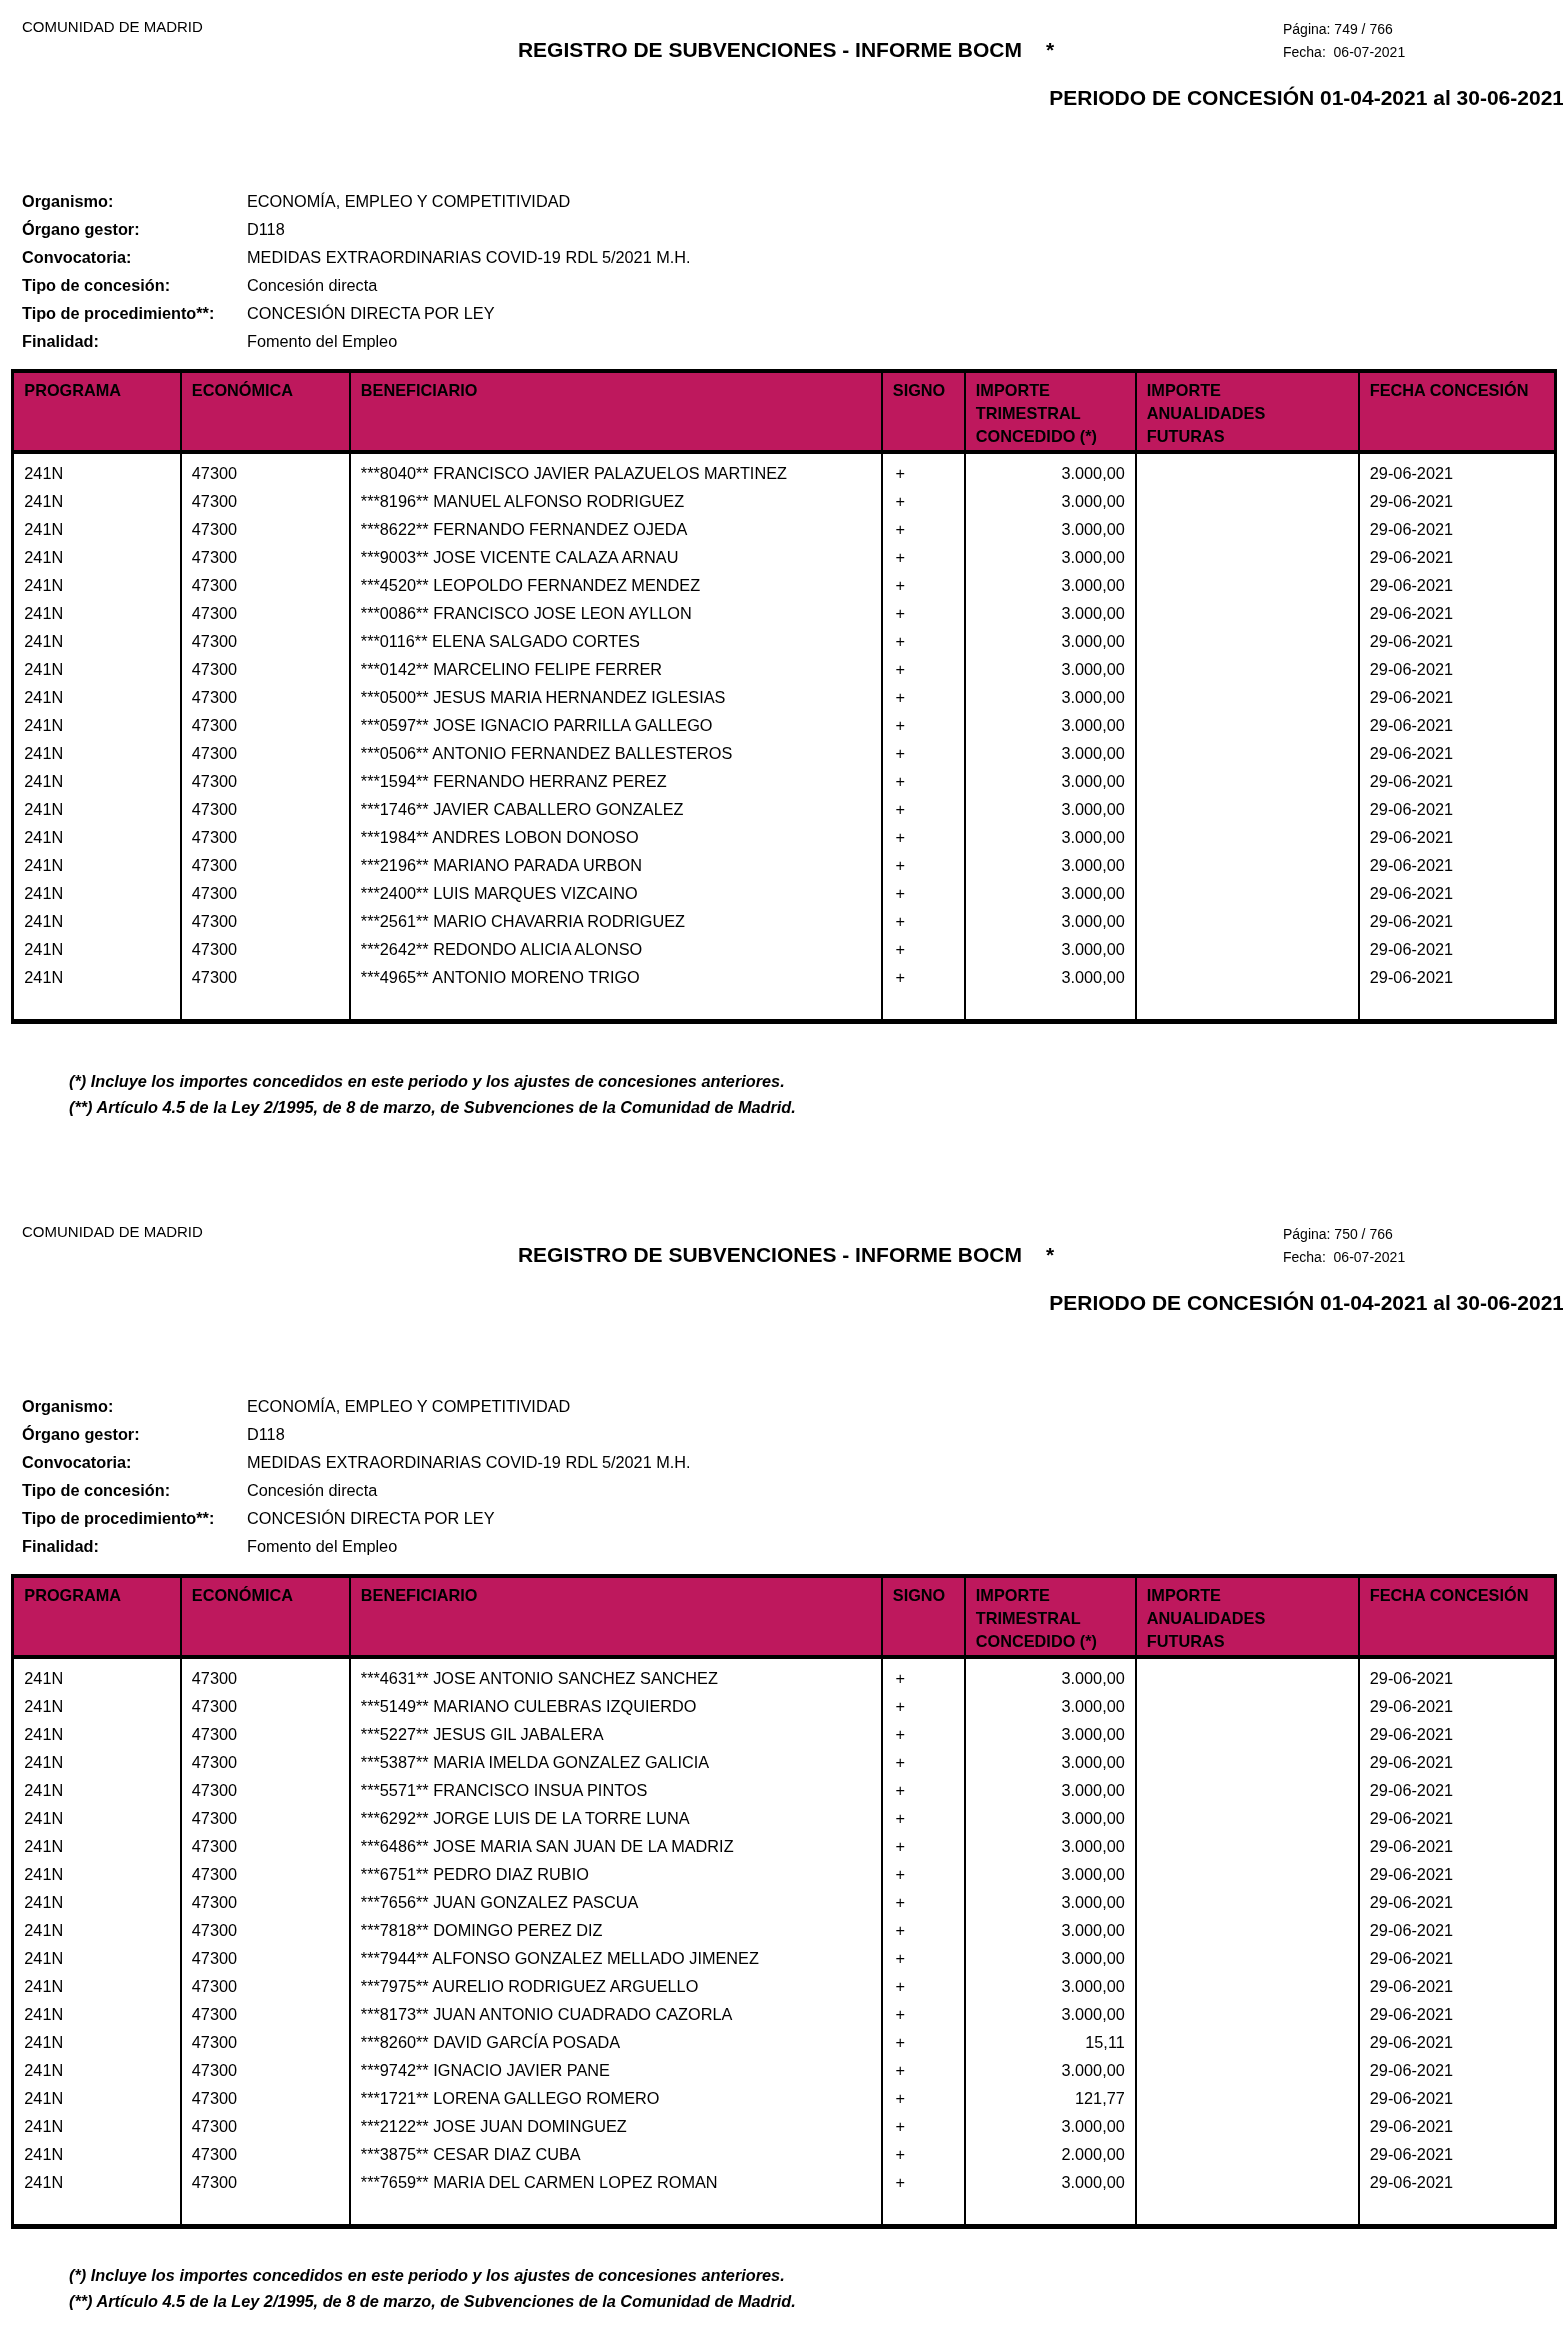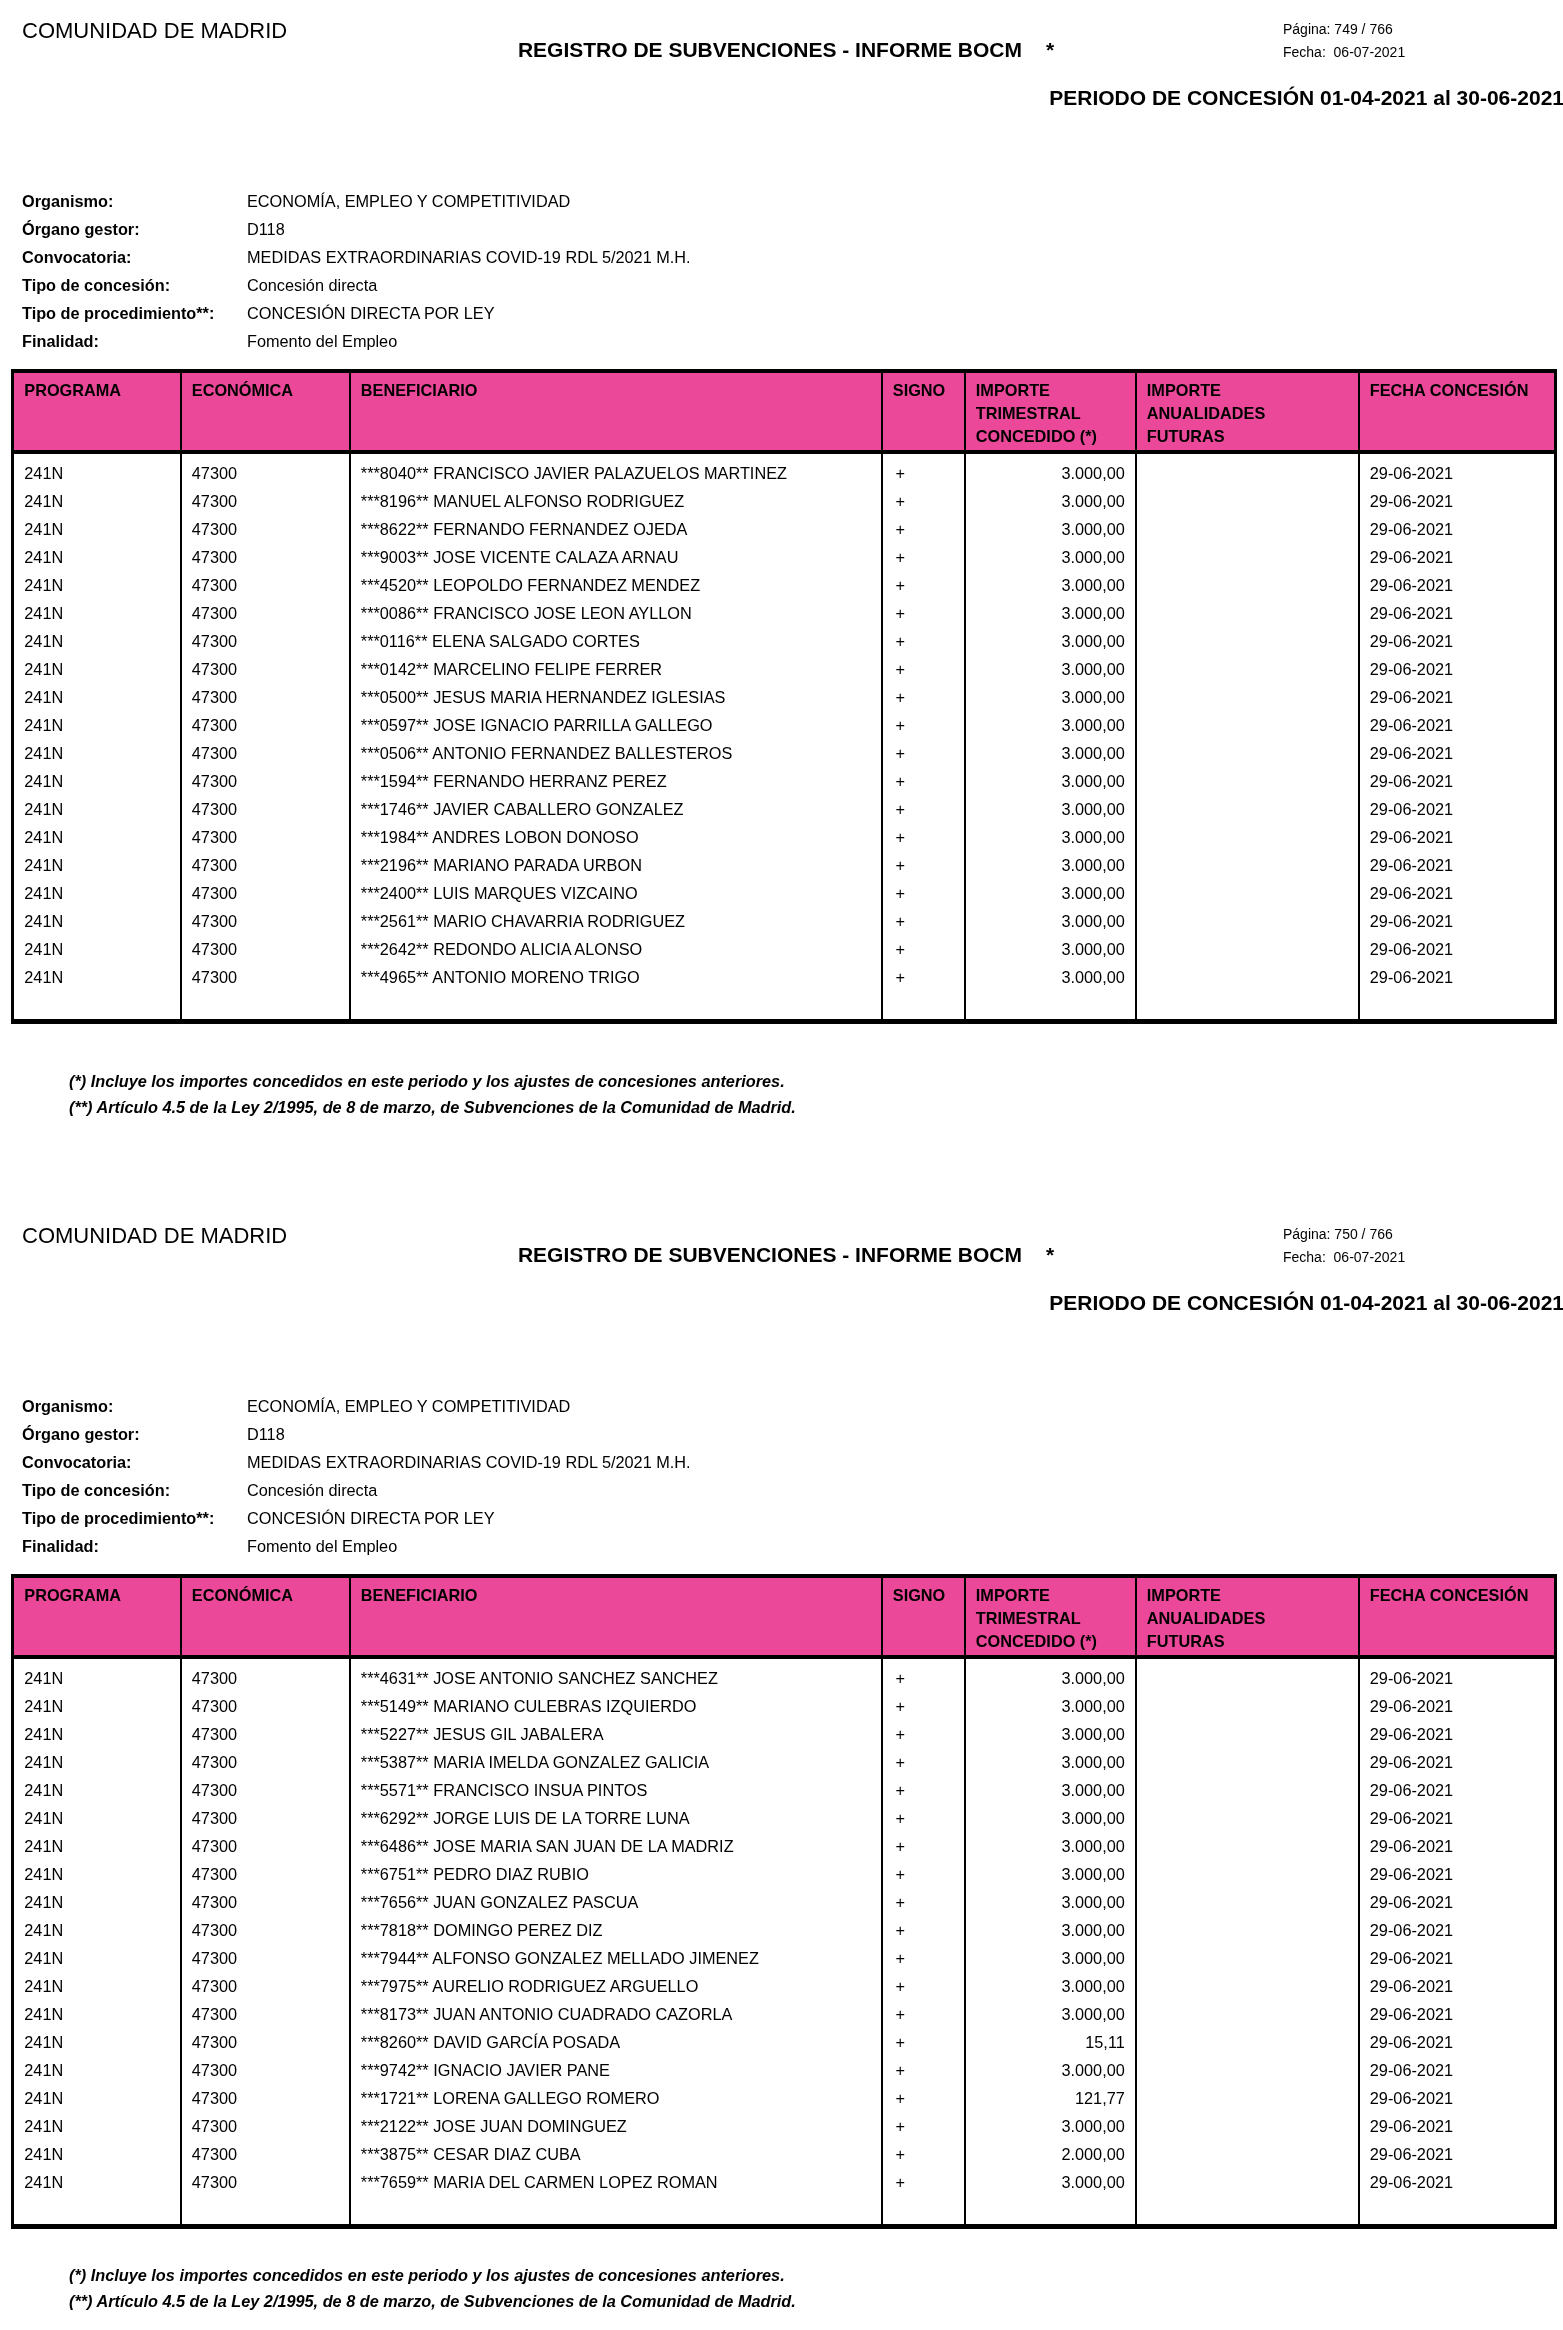--- a/index.html
+++ b/index.html
@@ -4,38 +4,38 @@
 <style>
   html, body { margin: 0; padding: 0; background: #ffffff; }
   body {
     width: 1564px; height: 2330px; position: relative; overflow: hidden;
     font-family: "Liberation Sans", sans-serif; color: #000;
   }
   .page { position: absolute; left: 0; width: 1564px; height: 1205px; }
   .page.p1 { top: 0; }
   .page.p2 { top: 1205px; }
 
-  .org-name { position: absolute; left: 22px; top: 18.4px; font-size: 22px; }
+  .org-name { position: absolute; left: 22px; top: 18.4px; font-size: 15px; }
   .report-title { position: absolute; left: 0; width: 1564px; top: 38px; text-align: center; font-size: 21px; font-weight: bold; padding-left: 4px; }
   .report-title span { position: relative; left: 0; }
   .report-sub { position: absolute; left: 0; width: 1564px; top: 86px; text-align: right; font-size: 21px; font-weight: bold; }
   .page-info { position: absolute; left: 1283px; top: 18.4px; font-size: 14px; line-height: 22.6px; }
   .page-info div { white-space: pre; }
 
   .meta { position: absolute; left: 22px; top: 187px; font-size: 16.3px; }
   .meta-row { height: 28px; display: flex; align-items: center; }
   .meta-label { width: 225px; font-weight: bold; white-space: nowrap; }
   .meta-value { white-space: nowrap; }
 
   table.grid {
     position: absolute; left: 11.3px; top: 369px; width: 1543px;
     border-collapse: collapse; table-layout: fixed; font-size: 16.3px;
   }
   table.grid th {
-    background: #ec4899; text-align: left; vertical-align: top; font-weight: bold;
+    background: #be185d; text-align: left; vertical-align: top; font-weight: bold;
     padding: 5.7px 10px 2.8px 10px; line-height: 23px; height: 69px;
     border-left: 2.1px solid #000; border-right: 2.1px solid #000;
     border-top: 4.2px solid #000; border-bottom: 4.2px solid #000;
     white-space: nowrap;
   }
   table.grid td {
     padding: 0 10px; height: 28px; line-height: 28px; white-space: nowrap;
     border-left: 2.1px solid #000; border-right: 2.1px solid #000;
   }
   table.grid tr.first td { padding-top: 4.2px; }

